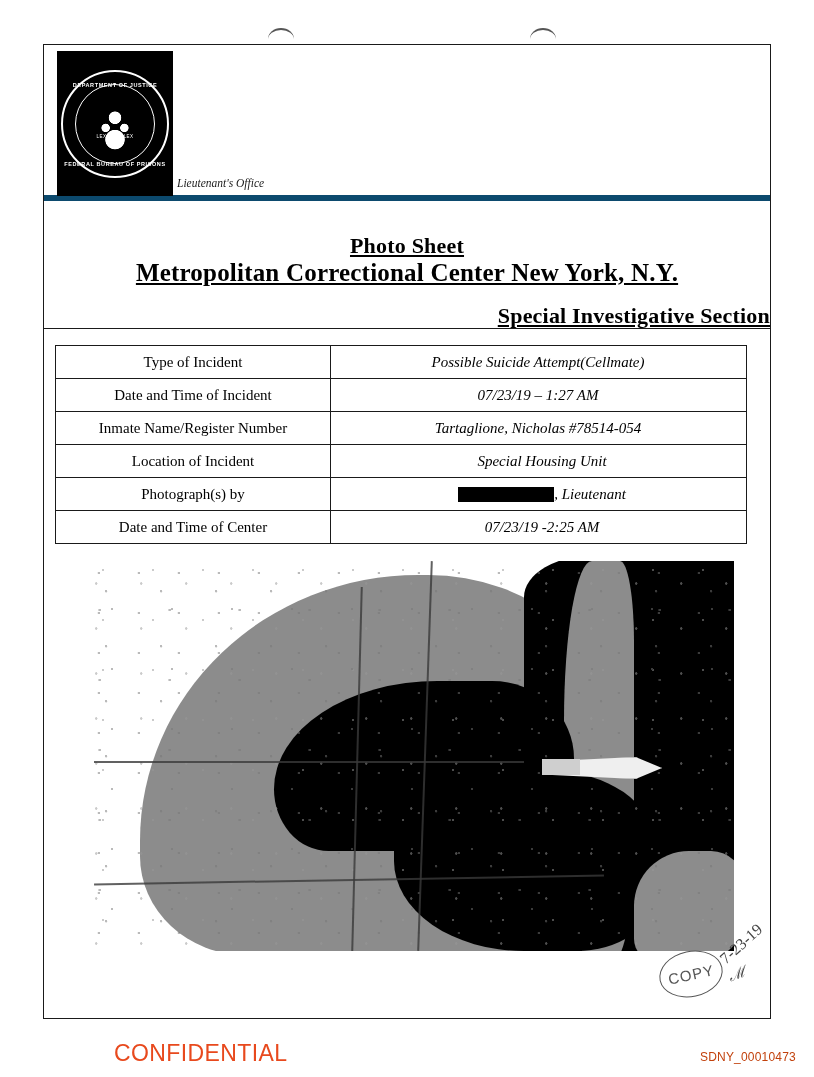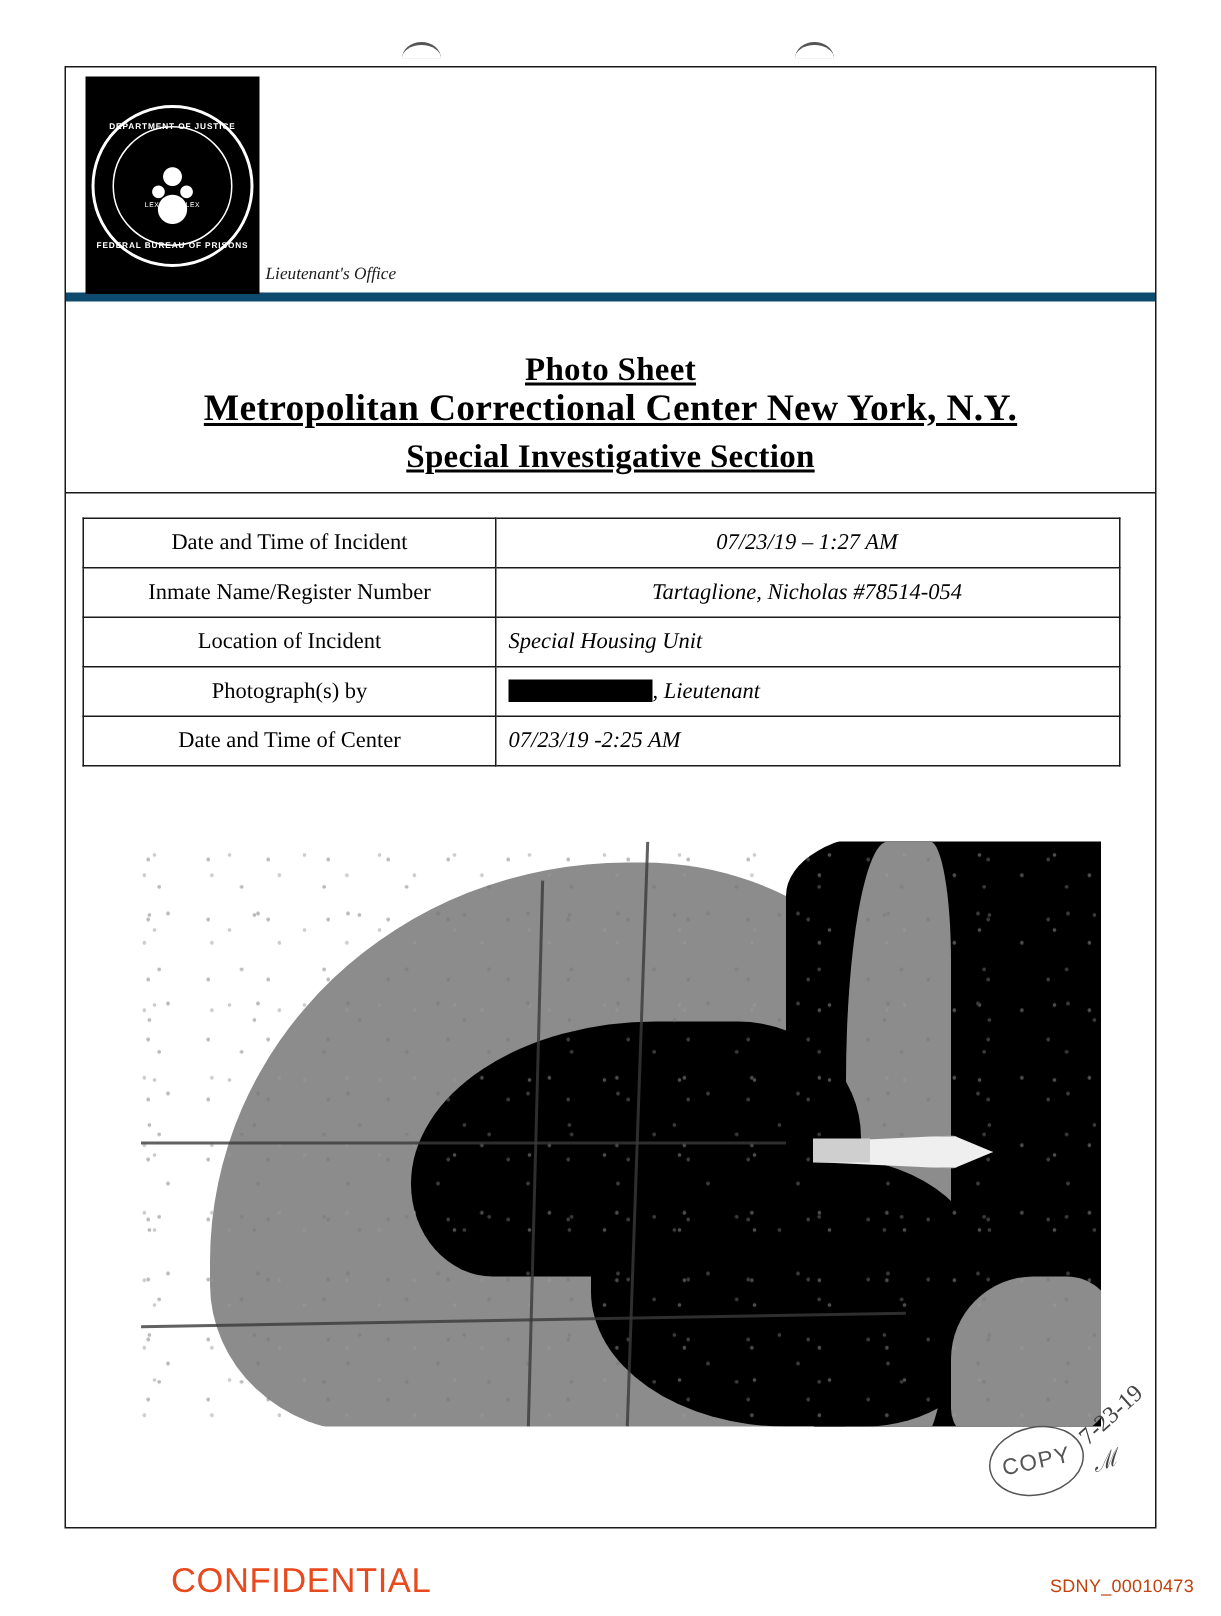--- a/index.html
+++ b/index.html
@@ -119,21 +119,21 @@
     text-align: center;
     padding-top: 28px;
   }
   .title-line {
     font-weight: bold;
     text-decoration: underline;
     letter-spacing: 0.2px;
   }
   .title-line.l1 { font-size: 25px; }
   .title-line.l2 { font-size: 22px; margin-top: 4px; }
-  .title-line.l3 { font-size: 22px; margin-top: 4px; }
+  .title-line.l3 { font-size: 22px; margin-top: 16px; text-align: right; }
 
   
   .details-table {
     position: absolute;
     left: 11px;
     top: 300px;
     width: 692px;
     border-collapse: collapse;
     table-layout: fixed;
   }
@@ -142,20 +142,21 @@
     height: 30px;
     font-size: 15px;
   }
   .details-table td.label {
     width: 272px;
     text-align: center;
   }
   .details-table td.value {
     padding-left: 8px;
     font-style: italic;
+    text-align: center;
   }
   .details-table td.value.center {
     text-align: center;
     padding-left: 0;
   }
   .redaction {
     display: inline-block;
     background: #000;
     width: 96px;
     height: 15px;
@@ -333,20 +334,24 @@
   </div>
 
   <div class="title-block">
     <div class="title-line l2">Photo Sheet</div>
     <div class="title-line l1">Metropolitan Correctional Center New York, N.Y.</div>
     <div class="title-line l3">Special Investigative Section</div>
   </div>
 
   <table class="details-table">
     <tbody>
+        <tr>
+      <td class="label">Type of Incident</td>
+      <td class="value center">Possible Suicide Attempt(Cellmate)</td>
+    </tr>
     <tr>
       <td class="label">Date and Time of Incident</td>
       <td class="value center">07/23/19 – 1:27 AM</td>
     </tr>
     <tr>
       <td class="label">Inmate Name/Register Number</td>
       <td class="value center">Tartaglione, Nicholas #78514-054</td>
     </tr>
     <tr>
       <td class="label">Location of Incident</td>

